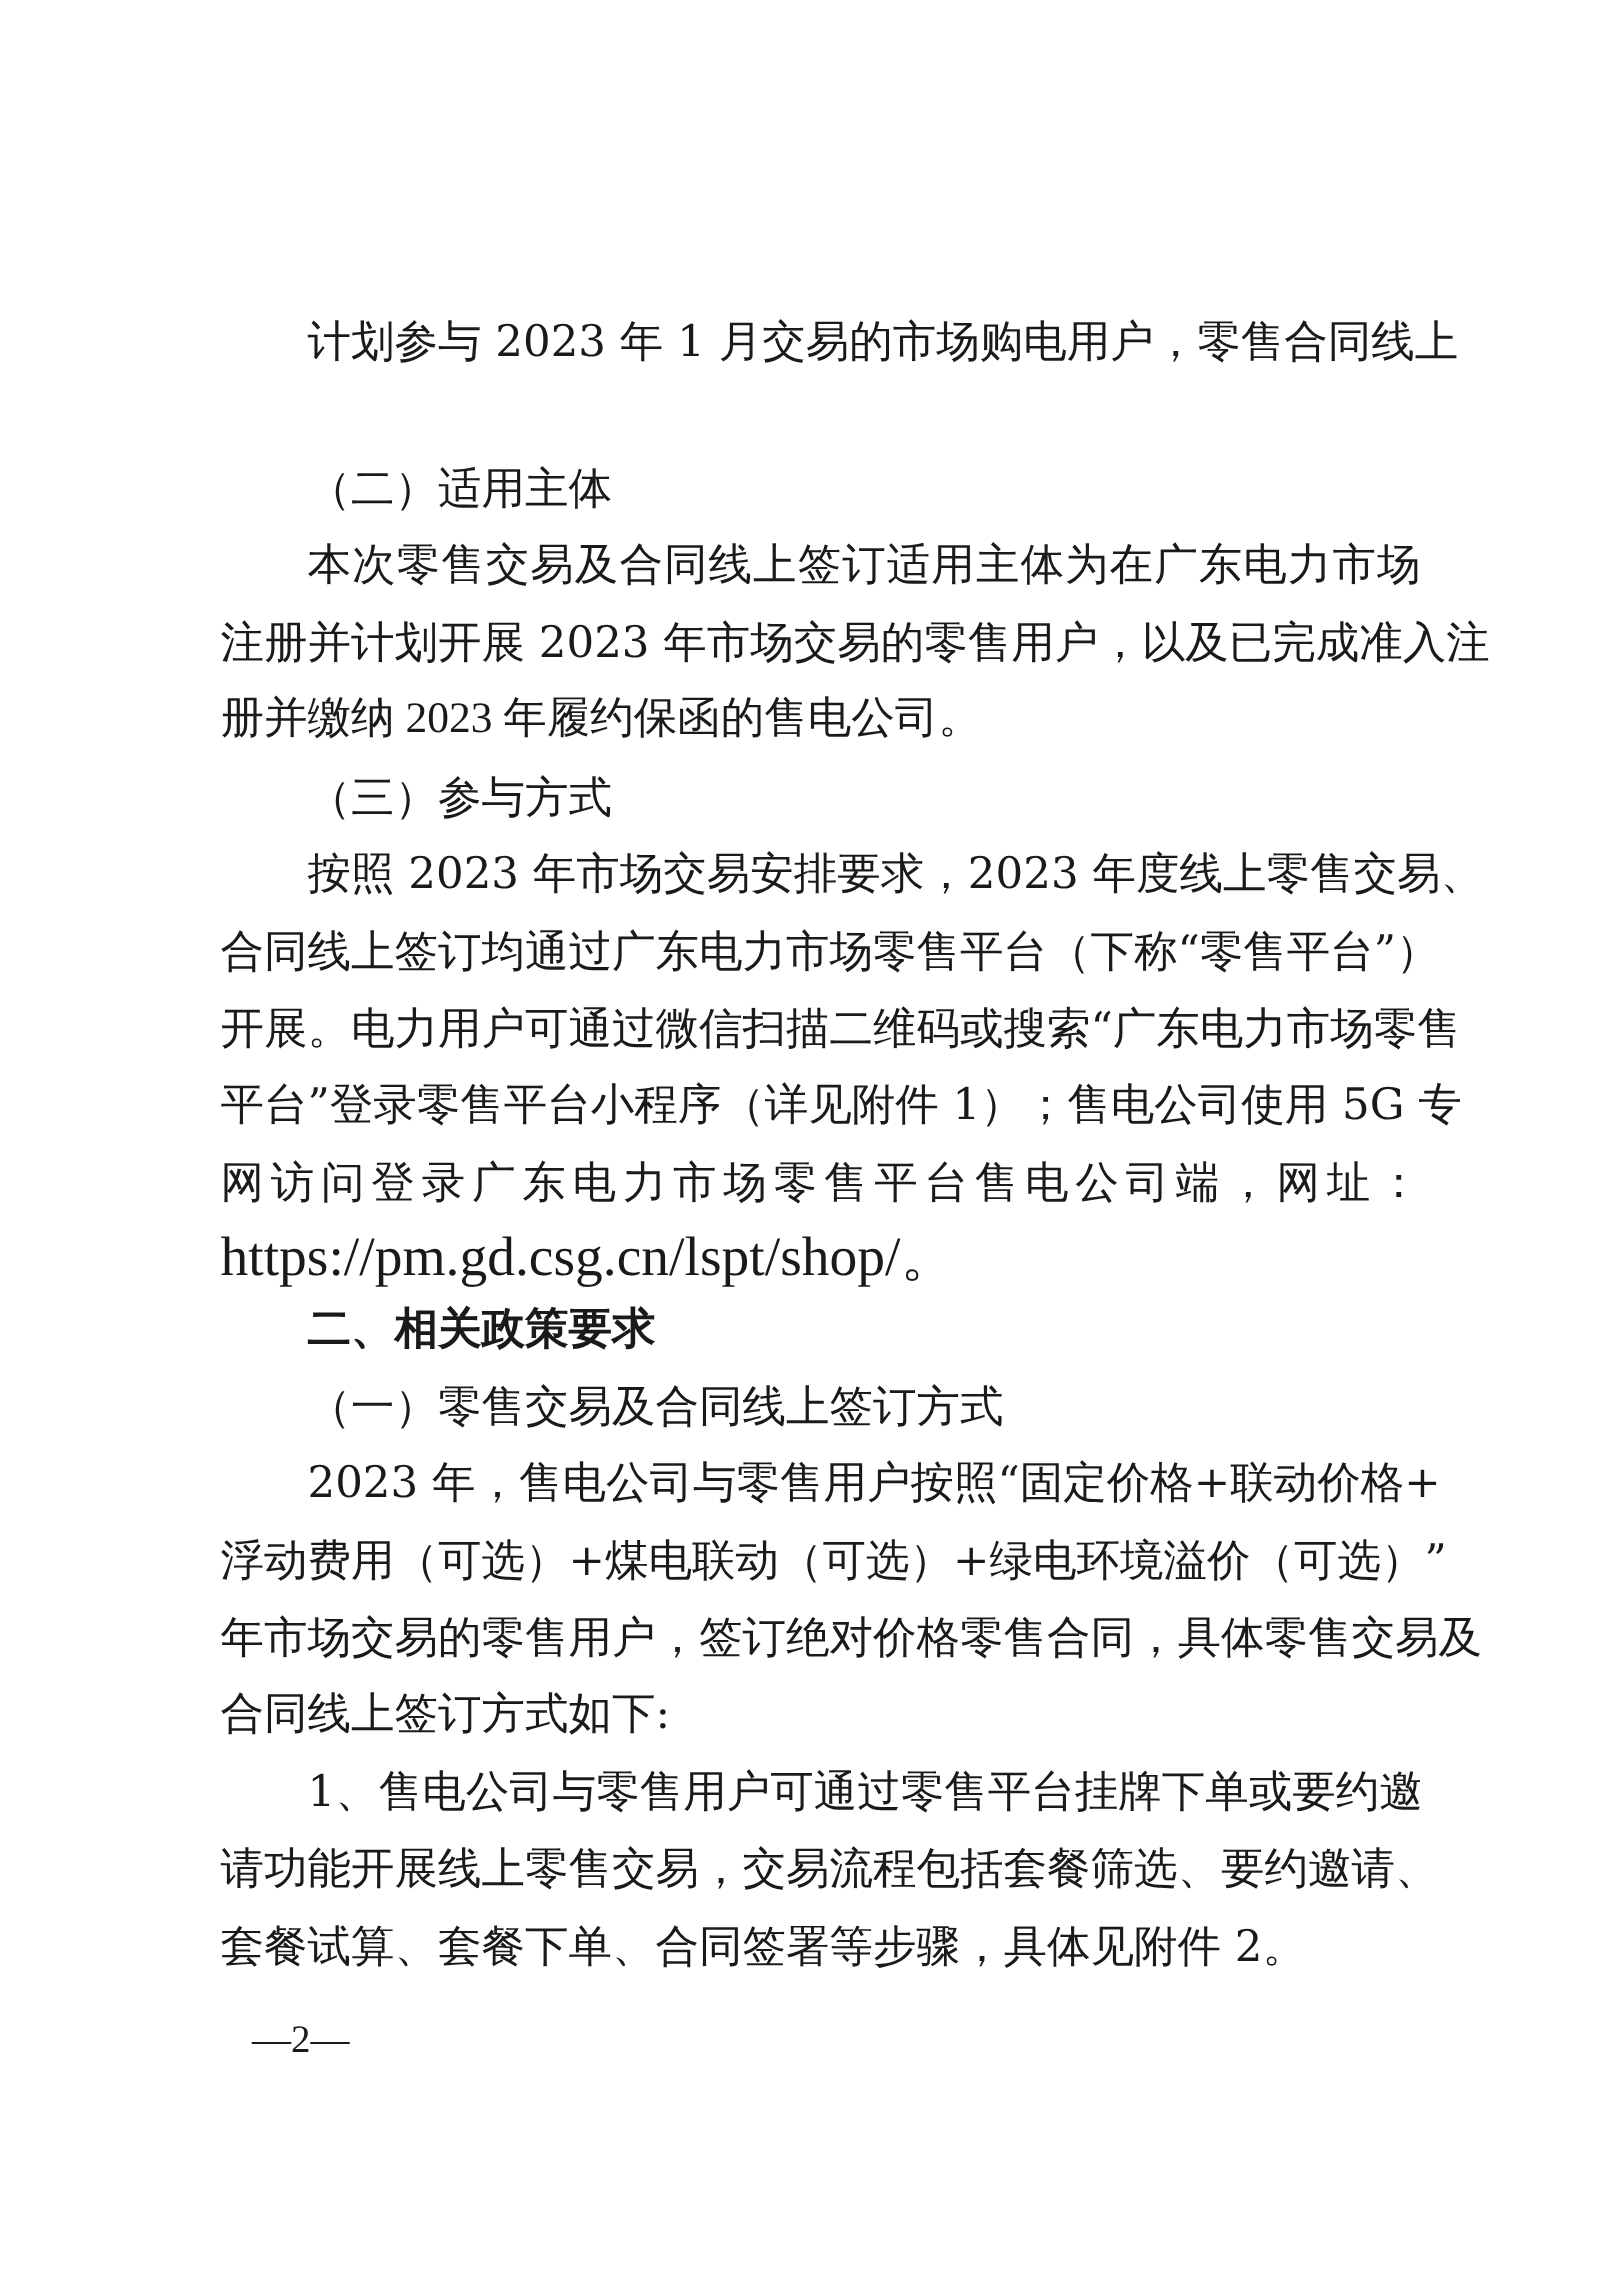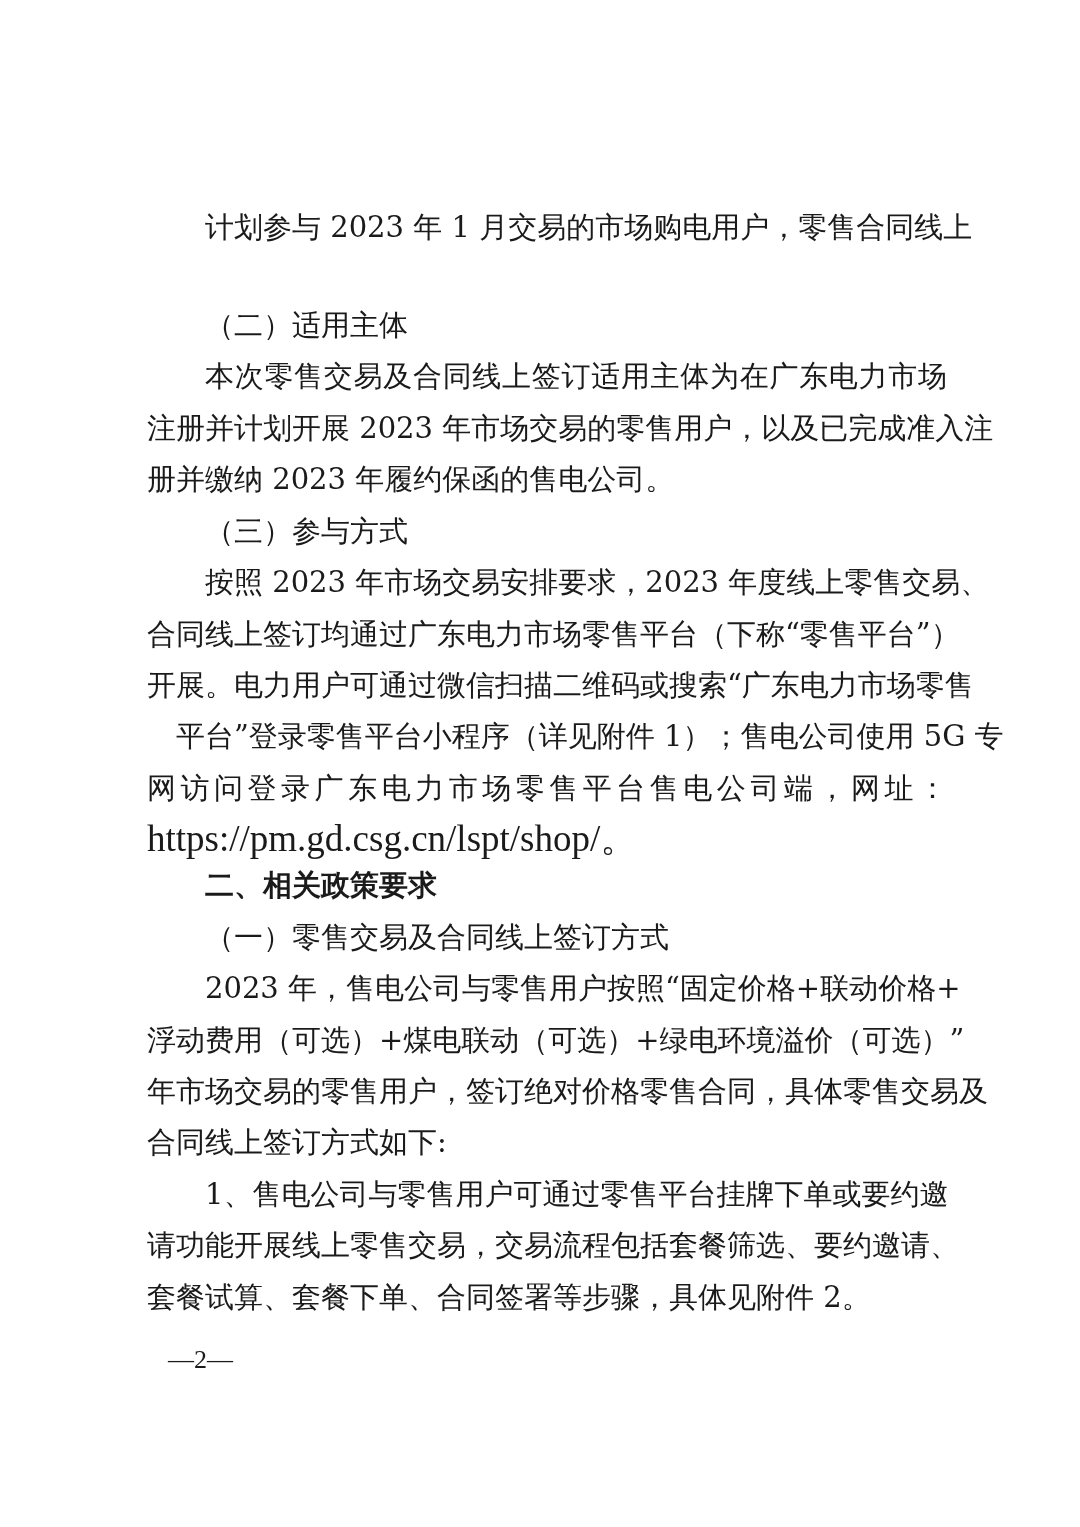--- a/index.html
+++ b/index.html
@@ -63,28 +63,28 @@
 </head>
 <body>
 
 <div class="page">
   <div class="line indent" style="top:207px;">计划参与 2023 年 1 月交易的市场购电用户，零售合同线上</div>
 
   <div class="line sub" style="top:305px;">（二）适用主体</div>
 
   <div class="line indent" style="top:356px;">本次零售交易及合同线上签订适用主体为在广东电力市场</div>
   <div class="line" style="top:408px;">注册并计划开展 2023 年市场交易的零售用户，以及已完成准入注</div>
-  <div class="line short" style="top:459px;">册并缴纳 2023 年履约保函的售电公司。</div>
+  <div class="line short" style="top:459px;font-family:Liberation Serif, serif;">册并缴纳 2023 年履约保函的售电公司。</div>
 
   <div class="line sub" style="top:511px;">（三）参与方式</div>
 
   <div class="line indent" style="top:562px;">按照 2023 年市场交易安排要求，2023 年度线上零售交易、</div>
   <div class="line" style="top:614px;">合同线上签订均通过广东电力市场零售平台（下称“零售平台”）</div>
   <div class="line" style="top:665px;">开展。电力用户可通过微信扫描二维码或搜索“广东电力市场零售</div>
-  <div class="line" style="top:716px;margin-left:29px;">平台”登录零售平台小程序（详见附件 1）；售电公司使用 5G 专</div>
+  <div class="line" style="top:716px;">平台”登录零售平台小程序（详见附件 1）；售电公司使用 5G 专</div>
   <div class="line" style="top:768px;">网访问登录广东电力市场零售平台售电公司端，网址：</div>
   <div class="line url" style="top:819px;">https://pm.gd.csg.cn/lspt/shop/。</div>
 
   <div class="line heading indent" style="top:865px;">二、相关政策要求</div>
   <div class="line sub" style="top:917px;">（一）零售交易及合同线上签订方式</div>
 
   <div class="line indent" style="top:968px;">2023 年，售电公司与零售用户按照“固定价格+联动价格+</div>
   <div class="line" style="top:1020px;">浮动费用（可选）+煤电联动（可选）+绿电环境溢价（可选）”</div>
   <div class="line" style="top:1071px;">年市场交易的零售用户，签订绝对价格零售合同，具体零售交易及</div>
   <div class="line short" style="top:1122px;">合同线上签订方式如下:</div>

